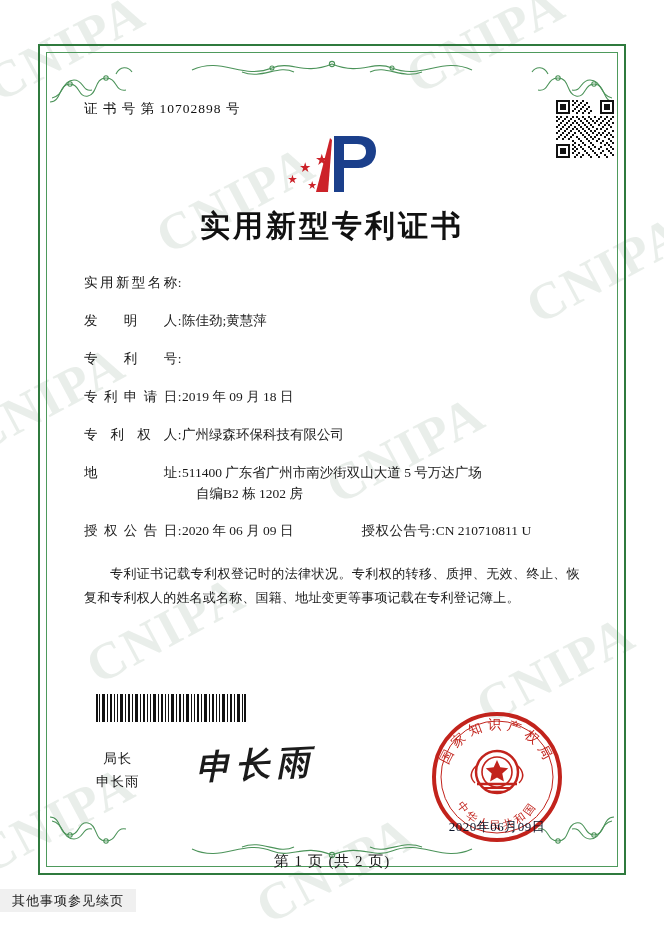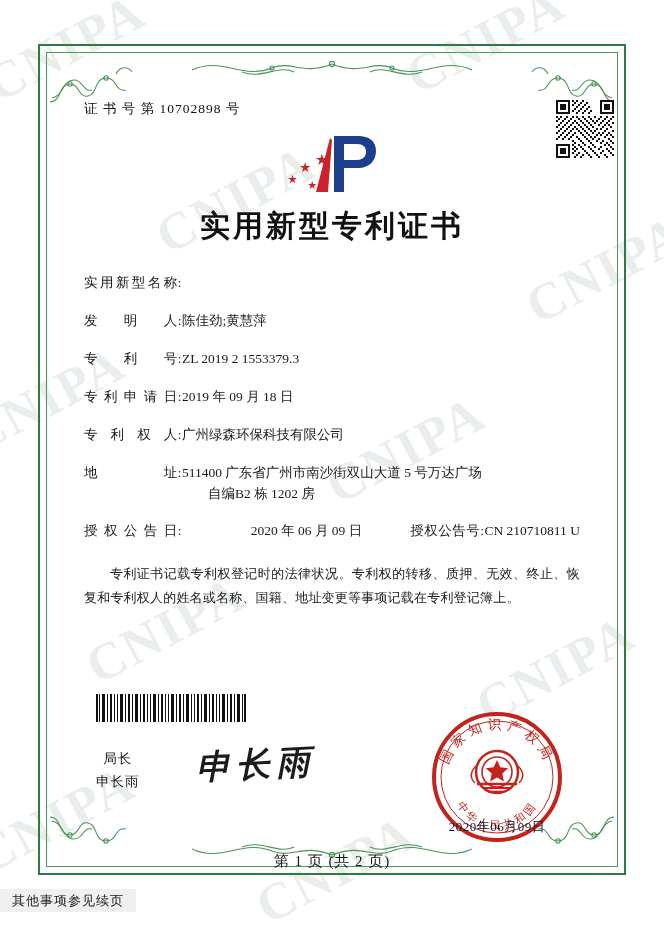--- a/index.html
+++ b/index.html
@@ -144,29 +144,28 @@
     white-space: nowrap;
   }
   .field .lbl.spread {
     display: flex;
     justify-content: space-between;
   }
   .field .val {
     flex: 1;
   }
   .field .val2 {
-    margin-left: 48px;
+    margin-left: 68px;
   }
   .val .line2 {
     display: block;
-    margin-left: 26px;
+    margin-left: 14px;
   }
   .row-inline {
     display: flex;
-    justify-content: flex-end;
   }
   .row-inline .seg-lbl {
     white-space: nowrap;
     letter-spacing: 0.5px;
   }
 
   .para {
     font-size: 13px;
     line-height: 1.85;
     text-align: justify;
@@ -581,21 +580,20 @@
     </div>
     <div class="val">陈佳劲;黄慧萍</div>
   </div>
 
   <div class="field">
     <div class="lbl spread">
       <span>专</span>
         <span>利</span>
         <span>号:</span>
     </div>
-    <div class="val">ZL 2019 2 1553379.3</div>
   </div>
 
   <div class="field">
     <div class="lbl spread">
       <span>专</span>
         <span>利</span>
         <span>申</span>
         <span>请</span>
         <span>日:</span>
     </div>

